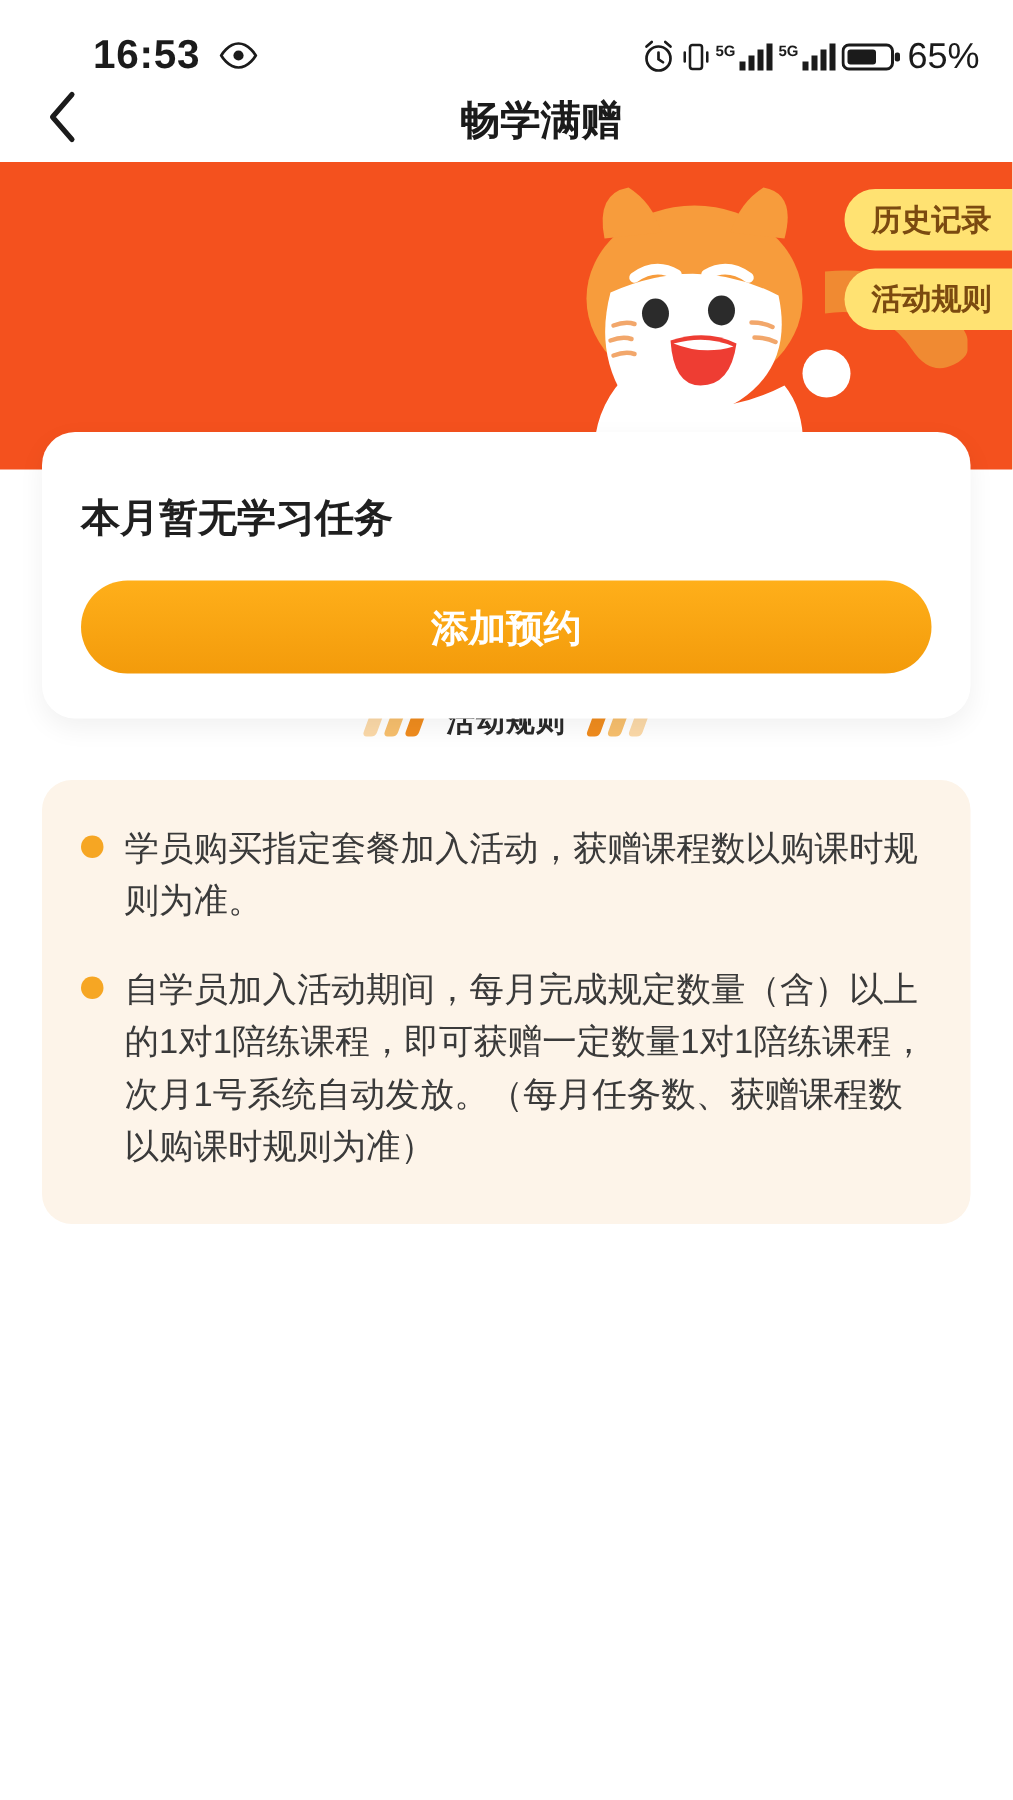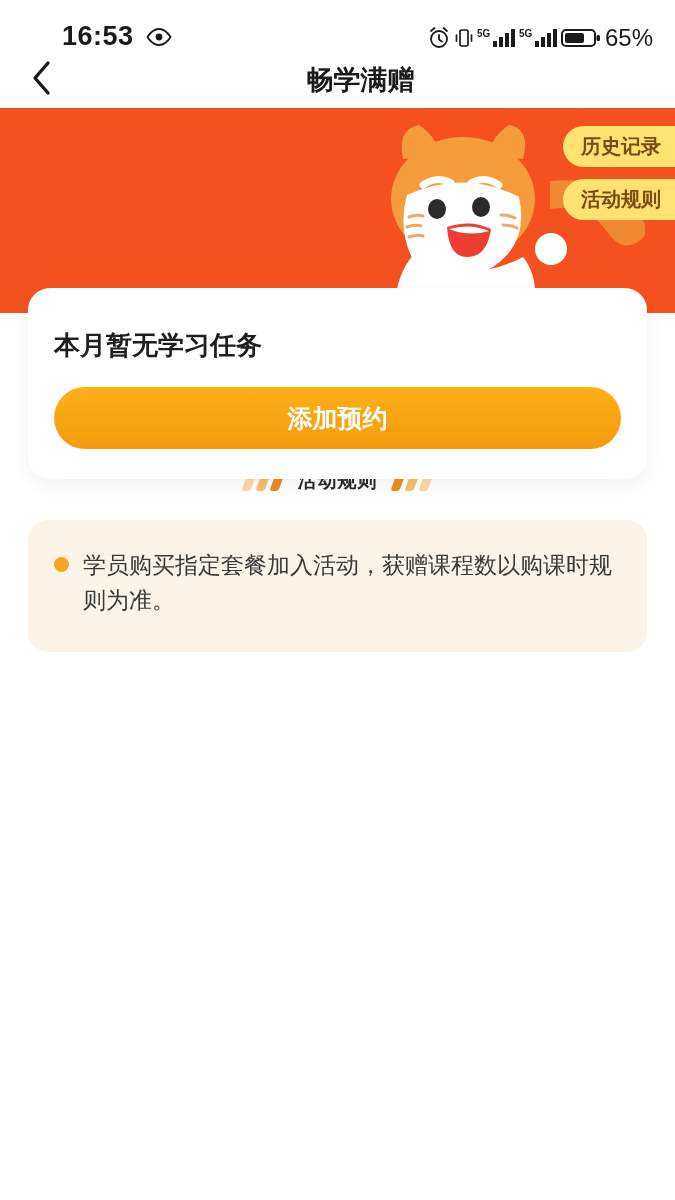--- a/index.html
+++ b/index.html
@@ -327,16 +327,20 @@
           <i class="slash s2"></i>
           <i class="slash s1"></i>
       </span>
     </div>
 
     <div class="rules-card">
       <div class="rule-item">
         <span class="rule-dot"></span>
         <div class="rule-text">学员购买指定套餐加入活动，获赠课程数以购课时规则为准。</div>
       </div>
+      <div class="rule-item">
+        <span class="rule-dot"></span>
+        <div class="rule-text">自学员加入活动期间，每月完成规定数量（含）以上的1对1陪练课程，即可获赠一定数量1对1陪练课程，次月1号系统自动发放。（每月任务数、获赠课程数以购课时规则为准）</div>
+      </div>
     </div>
   </div>
 
 </div>
 
 </body></html>

